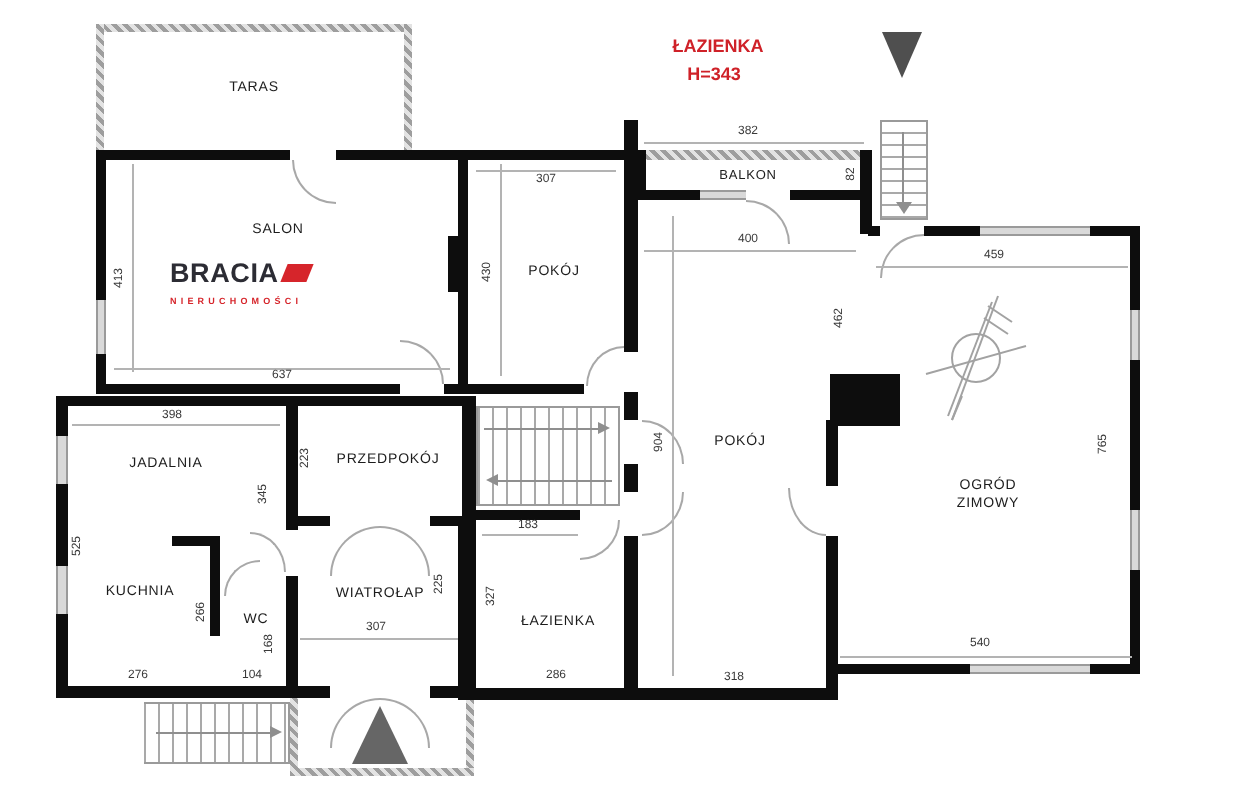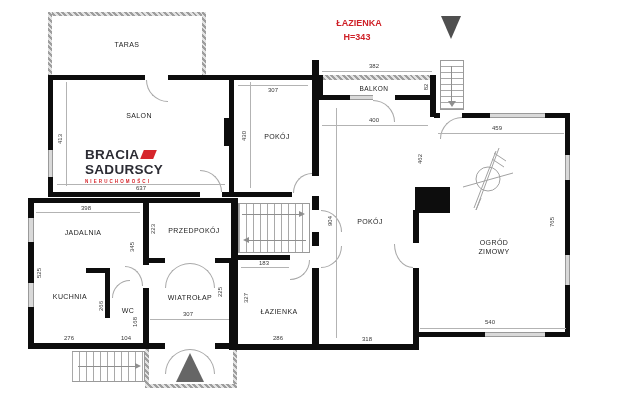--- a/index.html
+++ b/index.html
@@ -21,21 +21,21 @@
   .a-bl{border-width:0 0 1px 1px;border-radius:0 0 0 100%;}
   .a-br{border-width:0 1px 1px 0;border-radius:0 0 100% 0;}
   .stairs{position:absolute;border:1px solid #9a9a9a;box-sizing:border-box;background:#fff;}
   .treads-v{background-image:repeating-linear-gradient(90deg,#a9a9a9 0 1px,transparent 1px 7px);}
   .treads-h{background-image:repeating-linear-gradient(0deg,#a9a9a9 0 1px,transparent 1px 6px);}
   .aline{position:absolute;background:#8f8f8f;}
   .ahead{position:absolute;width:0;height:0;}
   .title{position:absolute;color:#cf2128;font-weight:bold;font-size:9px;
          transform:translate(-50%,-50%);white-space:nowrap;}
   .tri{position:absolute;width:0;height:0;}
-  .logo{position:absolute;left:85px;top:128px;width:96px;text-align:left;margin-top:17px;}
+  .logo{position:absolute;left:85px;top:128px;width:96px;text-align:left;}
   .logo .l1,.logo .l2{font-weight:bold;color:#2c2c34;font-size:13.5px;line-height:1.02;letter-spacing:.3px;}
   .logo .l1{position:relative;display:inline-block;}
   .logo .flag{position:absolute;right:-16px;top:2px;width:13px;height:9px;background:#d6252b;
               transform:skewX(-22deg);}
   .logo .l3{margin-top:2px;font-size:4.5px;color:#d6252b;letter-spacing:2.1px;font-weight:bold;}
 </style>
 </head>
 <body>
 
 <div class="plan">
@@ -58,21 +58,20 @@
   <div class="wall" style="left:224px;top:118px;width:10px;height:28px;"></div>
 
   <div class="wall" style="left:48px;top:192px;width:152px;height:5px;"></div>
   <div class="wall" style="left:222px;top:192px;width:70px;height:5px;"></div>
   <div class="arc a-tr" style="left:200px;top:170px;width:22px;height:22px;"></div>
   <div class="arc a-tl" style="left:293px;top:173px;width:19px;height:20px;"></div>
   <div class="roomlbl" style="left:139px;top:115px;">SALON</div>
 
   <div class="logo">
     <div class="l1"><span>BRACIA</span><span class="flag"></span></div>
-    <div class="l2">SADURSCY</div>
     <div class="l3">NIERUCHOMOŚCI</div>
   </div>
 
   <div class="dline" style="left:57px;top:184px;width:168px;height:1px;"></div>
   <div class="dim" style="left:141px;top:188px;">637</div>
   <div class="dline" style="left:66px;top:82px;width:1px;height:104px;"></div>
   <div class="dim v" style="left:60px;top:139px;">413</div>
 
   <div class="wall" style="left:234px;top:75px;width:80px;height:5px;"></div>
   <div class="dline" style="left:238px;top:85px;width:70px;height:1px;"></div>

